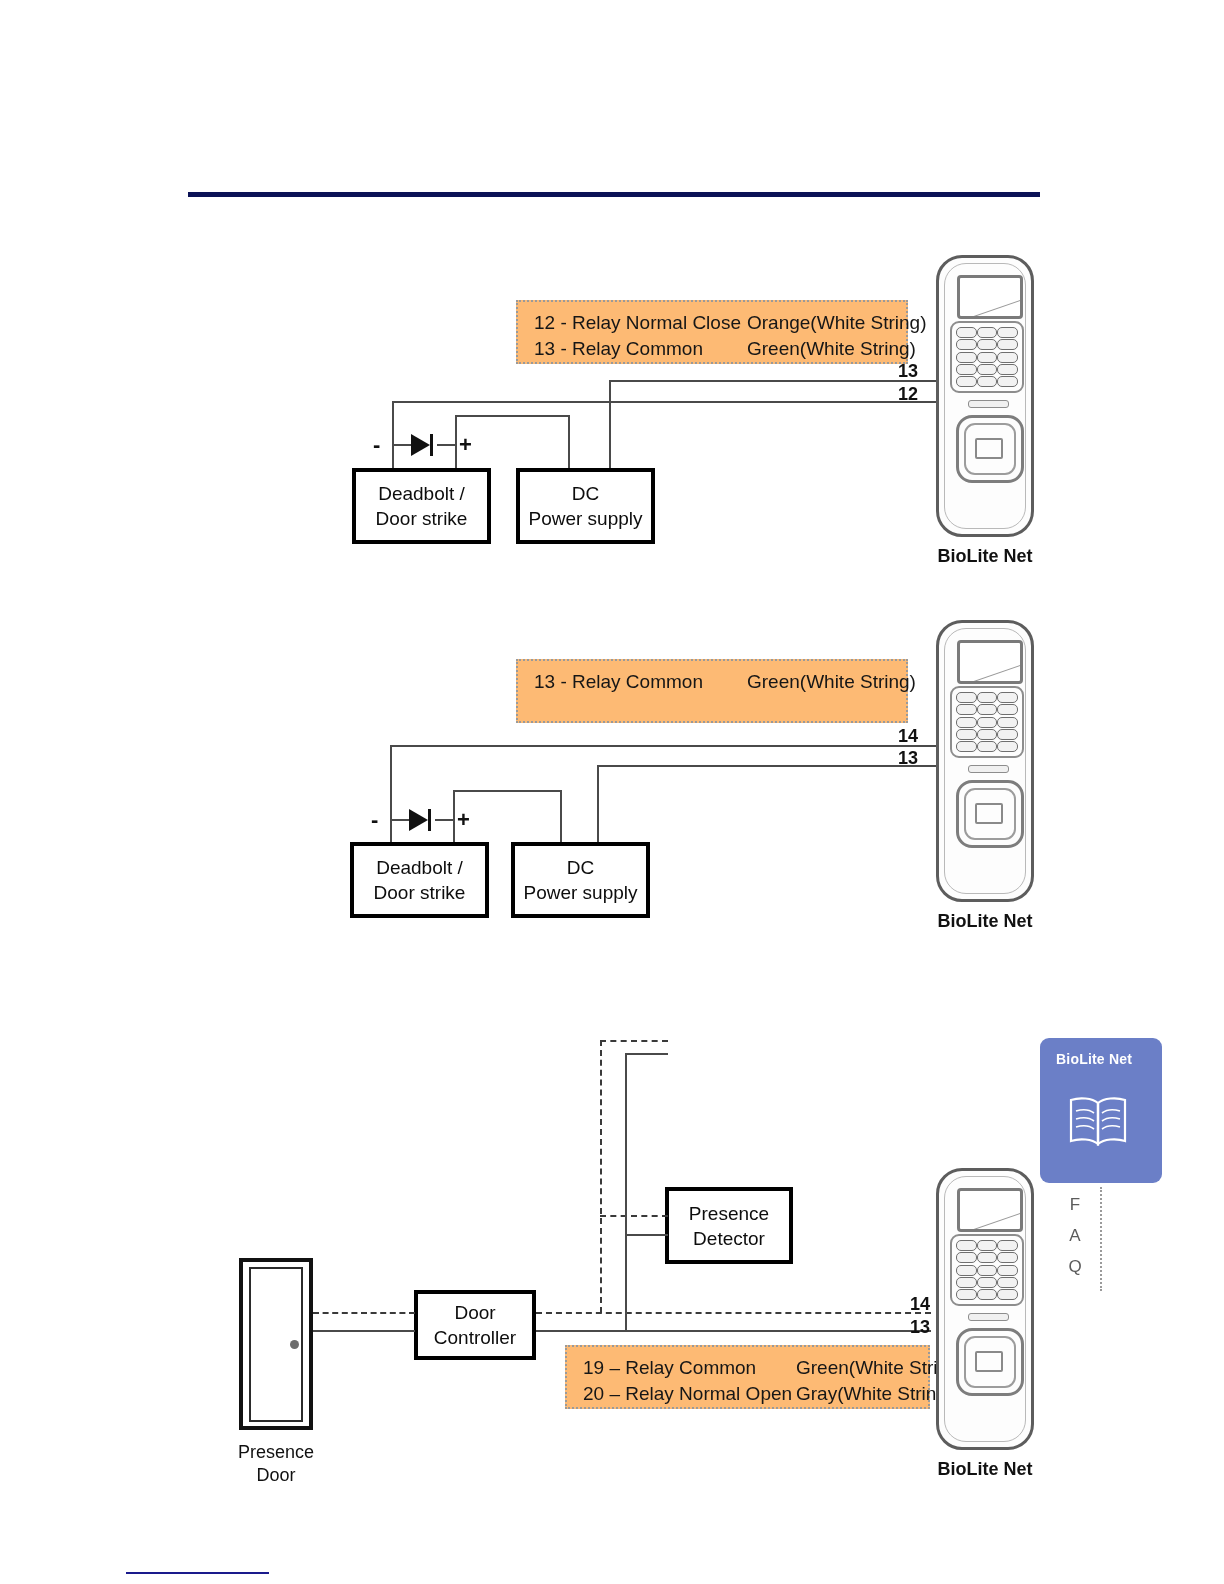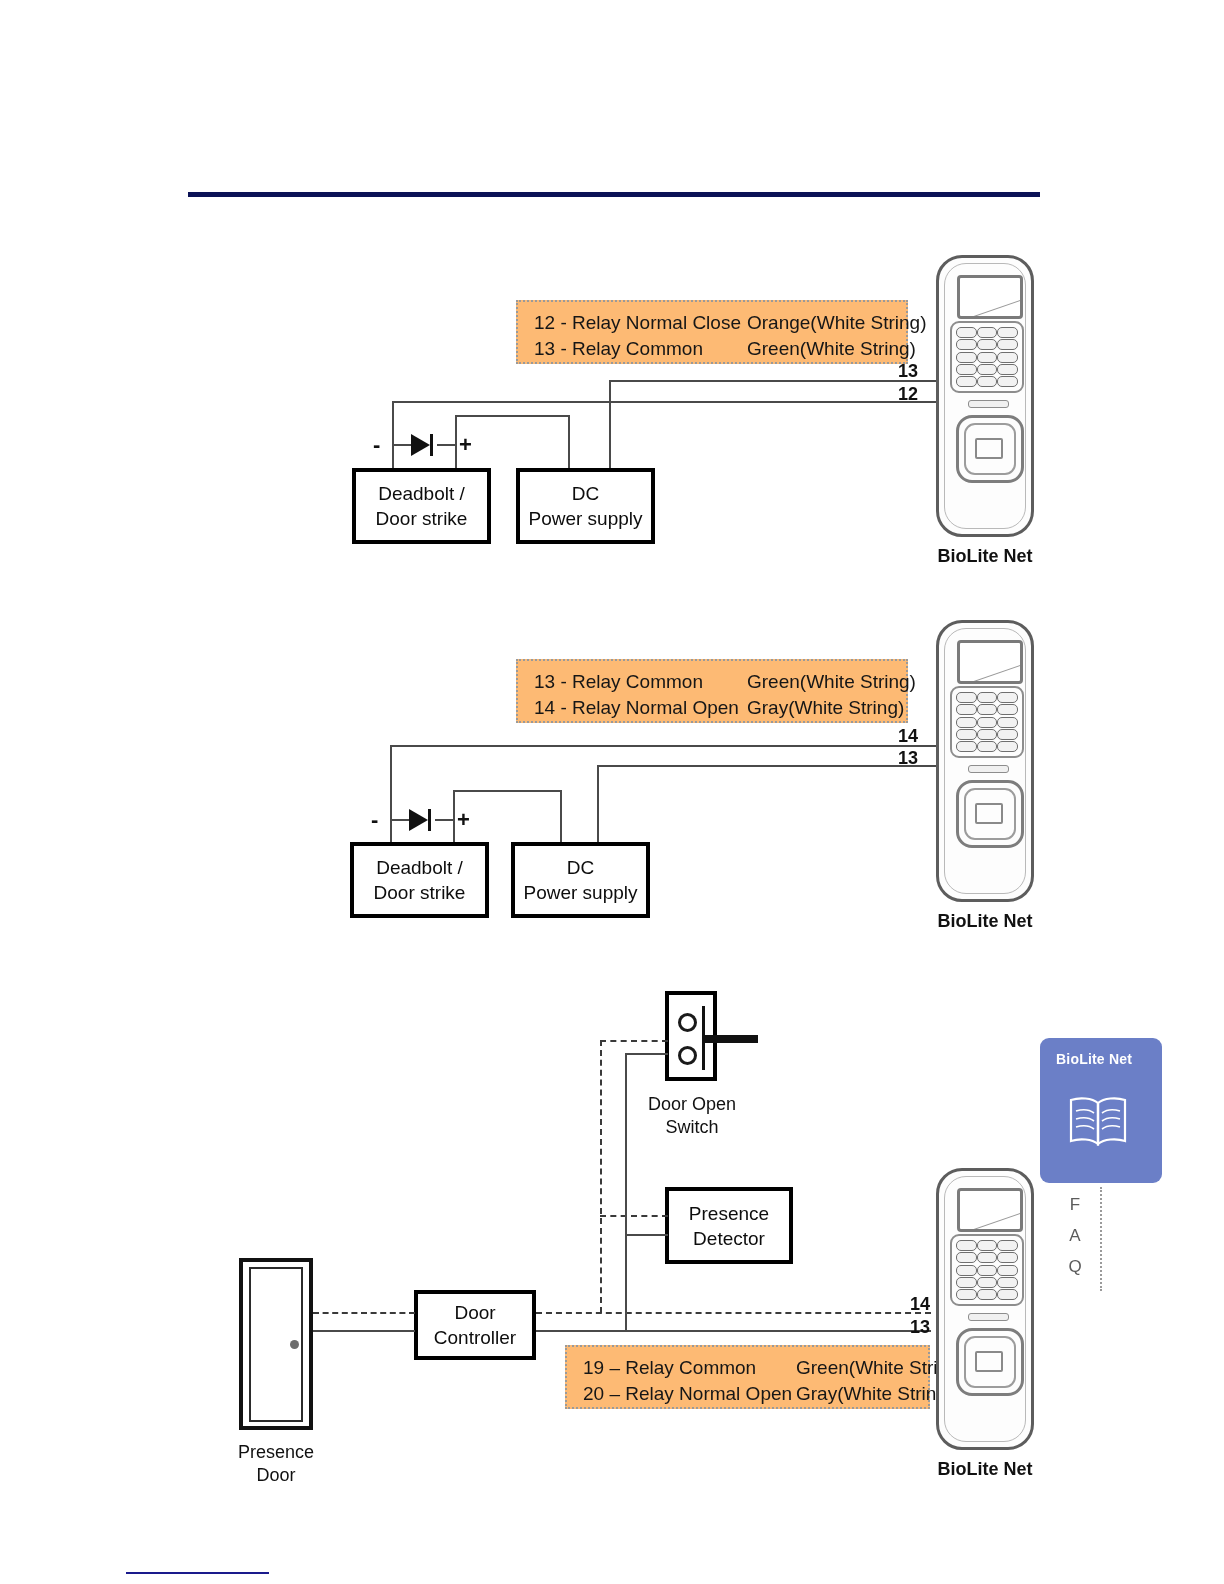--- a/index.html
+++ b/index.html
@@ -379,24 +379,20 @@
     </div>
   </div>
 
   <div class="abs" style="left:0;top:0;width:1224px;height:940px;">
 
     <div class="abs legend" style="left:516px;top:659px;width:392px;height:64px;">
       <div class="legend-row">
         <span class="legend-term">13 - Relay Common</span>
         <span class="legend-wire">Green(White String)</span>
       </div>
-      <div class="legend-row">
-        <span class="legend-term">14 - Relay Normal Open</span>
-        <span class="legend-wire">Gray(White String)</span>
-      </div>
     </div>
 
     <div class="abs term-num" style="left:893px;top:727px;width:30px;">14</div>
     <div class="abs term-num" style="left:893px;top:749px;width:30px;">13</div>
 
     <div class="abs wire-h" style="left:390px;top:745px;width:546px;"></div>
     <div class="abs wire-v" style="left:390px;top:745px;height:98px;"></div>
 
     <div class="abs wire-h" style="left:597px;top:765px;width:339px;"></div>
     <div class="abs wire-v" style="left:597px;top:765px;height:77px;"></div>
@@ -462,32 +458,20 @@
           <div class="dev-fp-mid"></div>
           <div class="dev-fp-inner"></div>
         </div>
       </div>
       <div class="device-label">BioLite Net</div>
     </div>
   </div>
 
   <div class="abs" style="left:0;top:0;width:1224px;height:1520px;">
 
-    <div class="abs" style="left:665px;top:991px;">
-      <div class="dos-box">
-        <span class="dos-hole" style="top:18px;"></span>
-        <span class="dos-hole" style="top:51px;"></span>
-        <span class="dos-bar-v"></span>
-        <span class="dos-bar-h"></span>
-      </div>
-      <div class="cap-label" style="width:110px;margin-left:-28px;margin-top:12px;">
-        <div>Door Open</div>
-        <div>Switch</div>
-      </div>
-    </div>
 
     <div class="abs box" style="left:665px;top:1187px;width:128px;height:77px;">
       <span>Presence</span>
       <span>Detector</span>
     </div>
 
     <div class="abs box" style="left:414px;top:1290px;width:122px;height:70px;">
       <span>Door</span>
       <span>Controller</span>
     </div>

